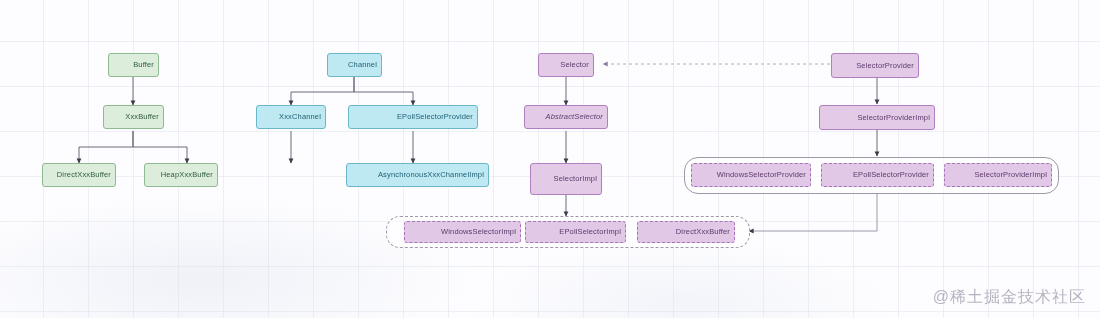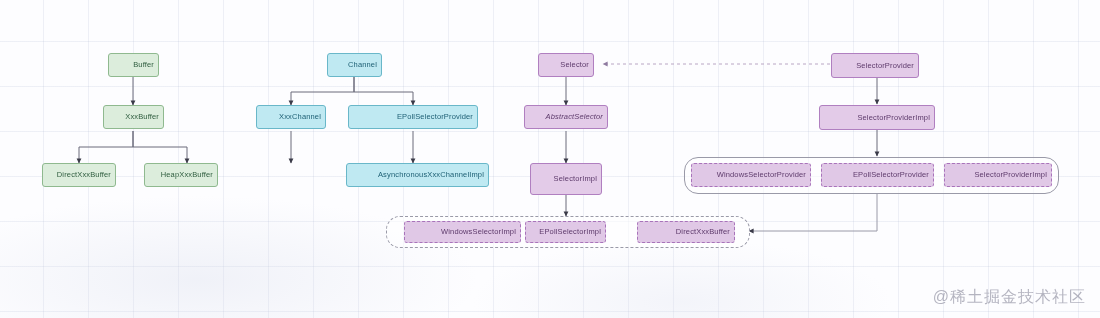--- a/index.html
+++ b/index.html
@@ -215,21 +215,21 @@
   <div class="node purple" style="left:530px; top:163px; width:72px; height:32px;">
     <span>SelectorImpl</span>
   </div>
 
   <div class="group-box dashed" style="left:386px; top:216px; width:364px; height:32px;"></div>
 
   <div class="node purple-dashed" style="left:396px; top:221px; width:117px; height:22px;margin-left:8px;">
     <span>WindowsSelectorImpl</span>
   </div>
 
-  <div class="node purple-dashed" style="left:525px; top:221px; width:81px; height:22px;padding-left:39px;">
+  <div class="node purple-dashed" style="left:525px; top:221px; width:101px; height:22px;padding-left:39px;">
     <span>EPollSelectorImpl</span>
   </div>
 
   <div class="node purple-dashed" style="left:637px; top:221px; width:98px; height:22px;">
     <span>DirectXxxBuffer</span>
   </div>
 
   <div class="node purple" style="left:831px; top:53px; width:88px; height:25px;">
     <span>SelectorProvider</span>
   </div>

